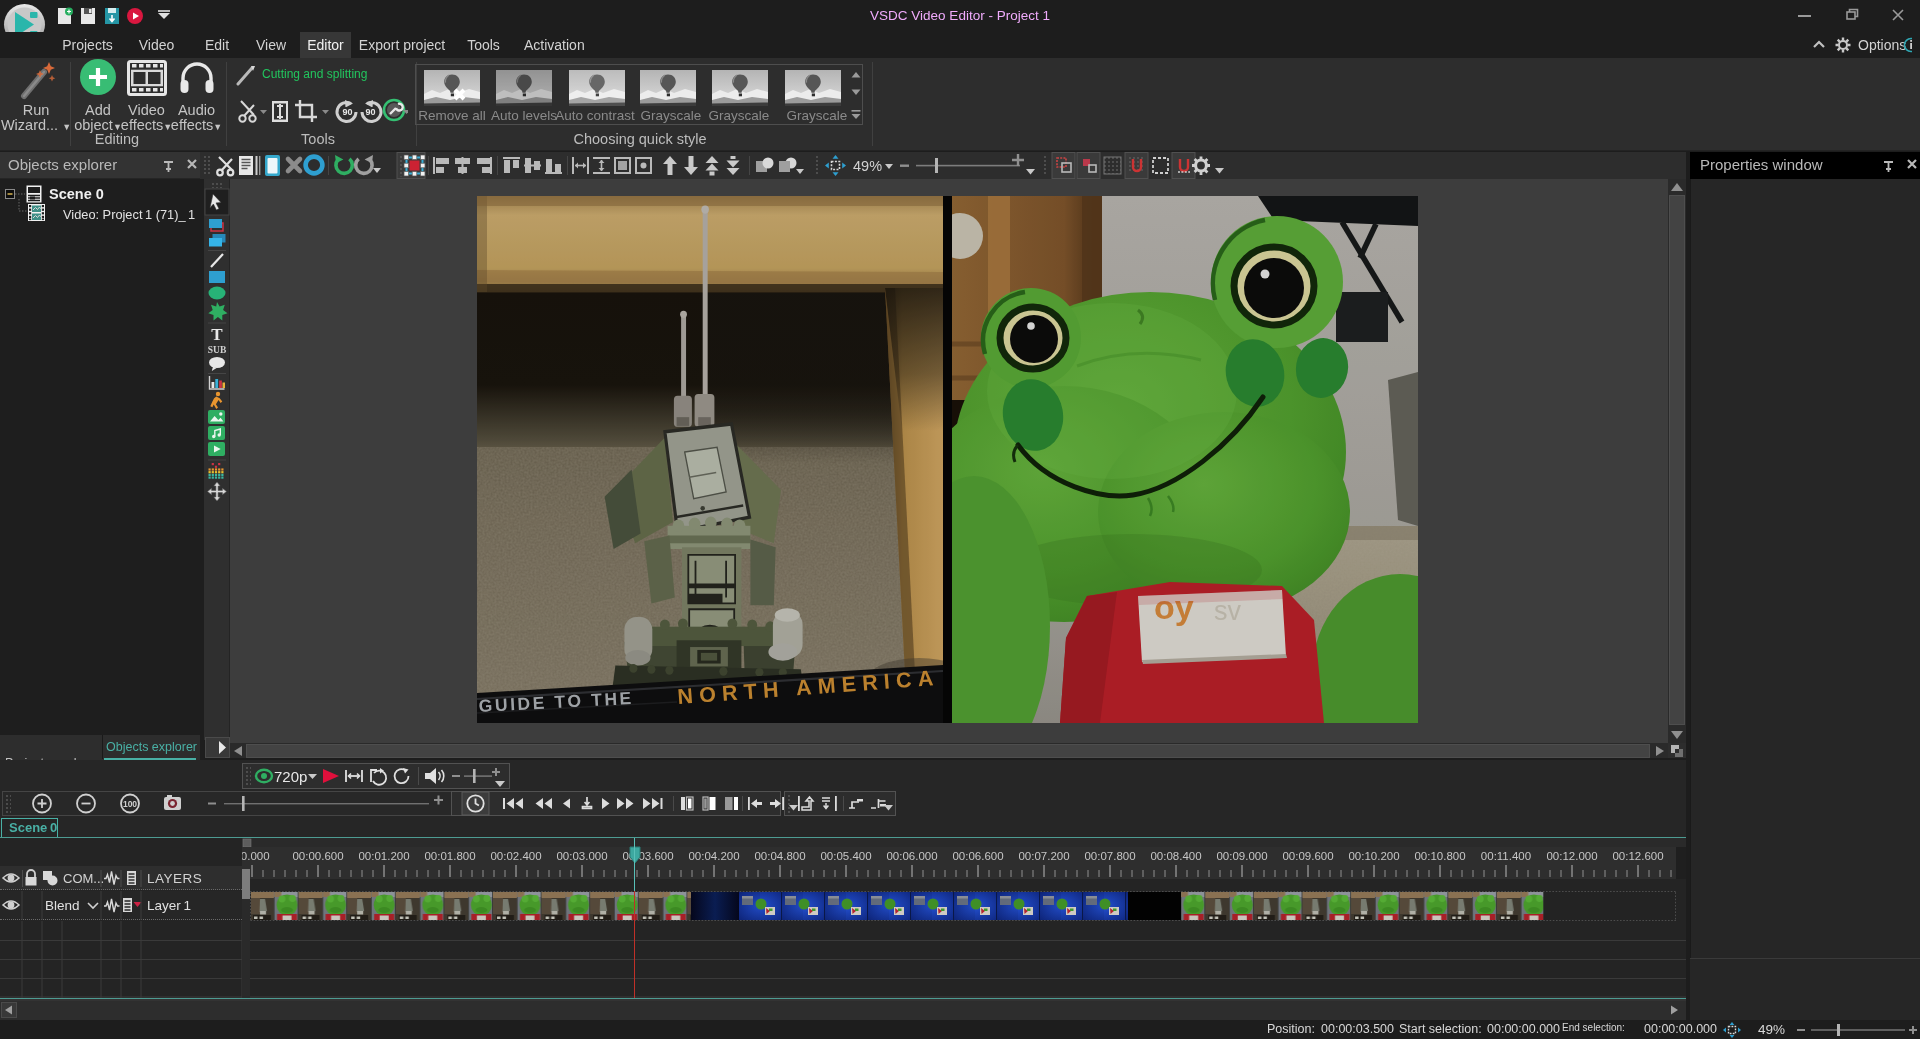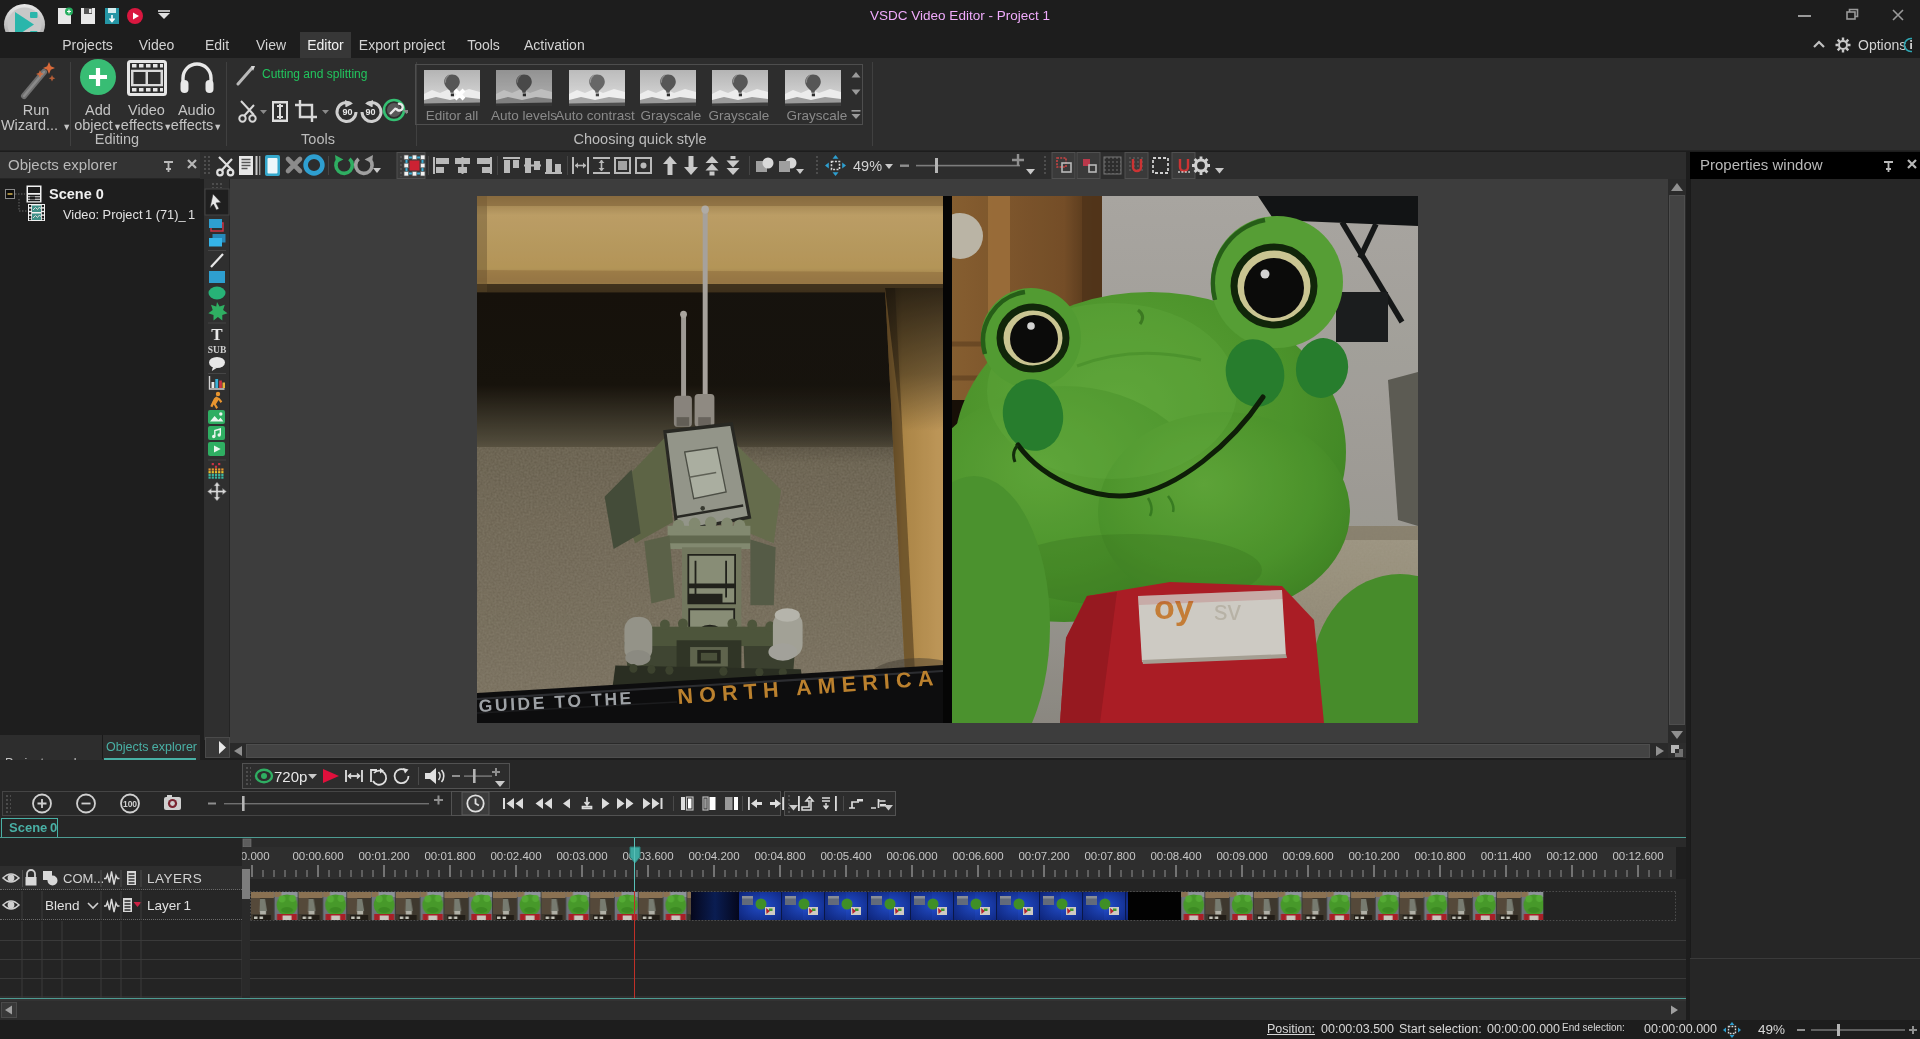--- a/index.html
+++ b/index.html
@@ -239,21 +239,21 @@
       </svg>
   <svg class="qs" style="left:640px;" width="56" height="36">
         <use href="#balloon"></use>
       </svg>
   <svg class="qs" style="left:712px;" width="56" height="36">
         <use href="#balloon"></use>
       </svg>
   <svg class="qs" style="left:785px;" width="56" height="36">
         <use href="#balloon"></use>
       </svg>
-  <div class="qlbl" style="left:414px;width:76px;">Editor all</div>
+  <div class="qlbl" style="left:414px;width:76px;">Remove all</div>
   <div class="qlbl" style="left:486px;width:76px;">Auto levels</div>
   <div class="qlbl" style="left:550px;width:90px;">Auto contrast</div>
   <div class="qlbl" style="left:637px;width:68px;">Grayscale</div>
   <div class="qlbl" style="left:705px;width:68px;">Grayscale</div>
   <div class="qlbl" style="left:783px;width:68px;">Grayscale</div>
 
   <svg class="abs" style="left:848px;top:70px;" width="16" height="52" viewBox="0 0 16 52">
     <g fill="#9a9a9a">
           <path d="M8 2 l4.5 5.5 h-9z"></path>
           <path d="M8 25 l-4.5 -5.5 h9z"></path>
@@ -1229,21 +1229,21 @@
           <path d="M9 1.5 l-7 4.5 7 4.5z" fill="#9f9f9f"></path>
         </svg>
     <svg class="abs" style="left:1668px;top:3px;" width="12" height="12">
           <path d="M3 1.5 l7 4.5 -7 4.5z" fill="#9f9f9f"></path>
         </svg>
   </div>
 </div>
 
 <div id="statusbar">
   <div class="abs" style="left:0;top:1020px;width:1920px;height:19px;background:#1d1d1d;"></div>
-  <div class="abs" style="top:1022px;left:1267px;font-size:12.5px;color:#d8d8d8;white-space:nowrap;text-decoration:underline;">Position:</div>
+  <div class="abs" style="top:1022px;left:1267px;font-size:12.5px;color:#d8d8d8;white-space:nowrap;">Position:</div>
       <div class="abs" style="top:1022px;left:1321px;font-size:12.5px;color:#d8d8d8;white-space:nowrap;">00:00:03.500</div>
       <div class="abs" style="top:1022px;left:1399px;font-size:12.5px;color:#d8d8d8;white-space:nowrap;">Start selection:</div>
       <div class="abs" style="top:1022px;left:1487px;font-size:12.5px;color:#d8d8d8;white-space:nowrap;">00:00:00.000</div>
       <div class="abs" style="top:1022px;left:1562px;font-size:10px;color:#d8d8d8;white-space:nowrap;">End selection:</div>
       <div class="abs" style="top:1022px;left:1644px;font-size:12.5px;color:#d8d8d8;white-space:nowrap;">00:00:00.000</div>
   <svg class="abs" style="left:1723px;top:1022px;" width="18" height="16" viewBox="0 0 18 16">
     <rect x="5.5" y="4.5" width="7" height="7" fill="none" stroke="#d8d8d8" stroke-width="1.4" stroke-dasharray="1.8 1.2"></rect>
     <g fill="#2e9fd0">
           <path d="M9 0 l2.4 3 h-4.8z"></path>
           <path d="M9 16 l-2.4 -3 h4.8z"></path>

